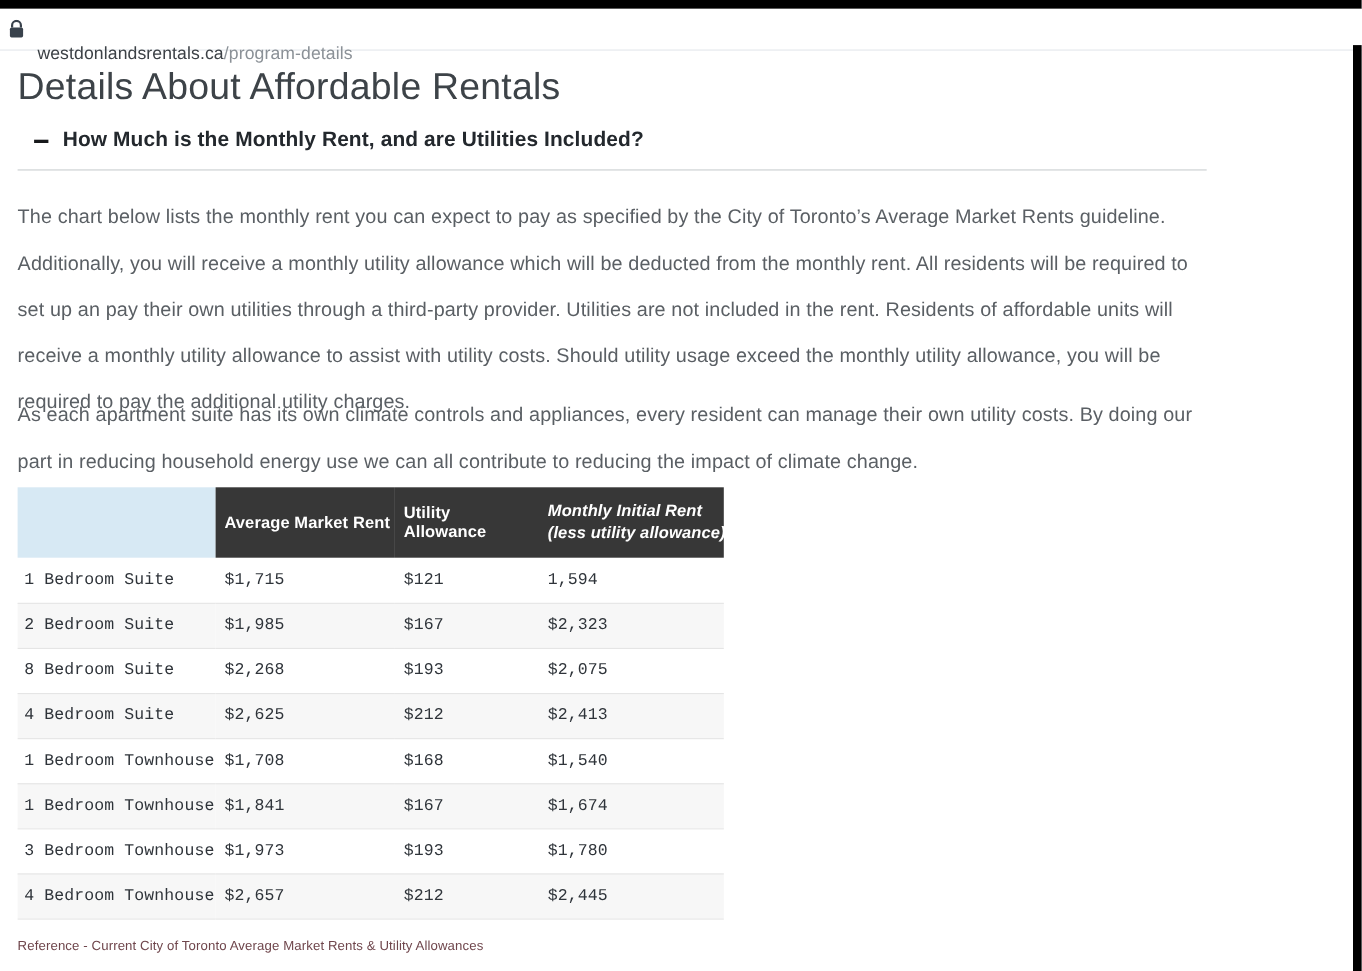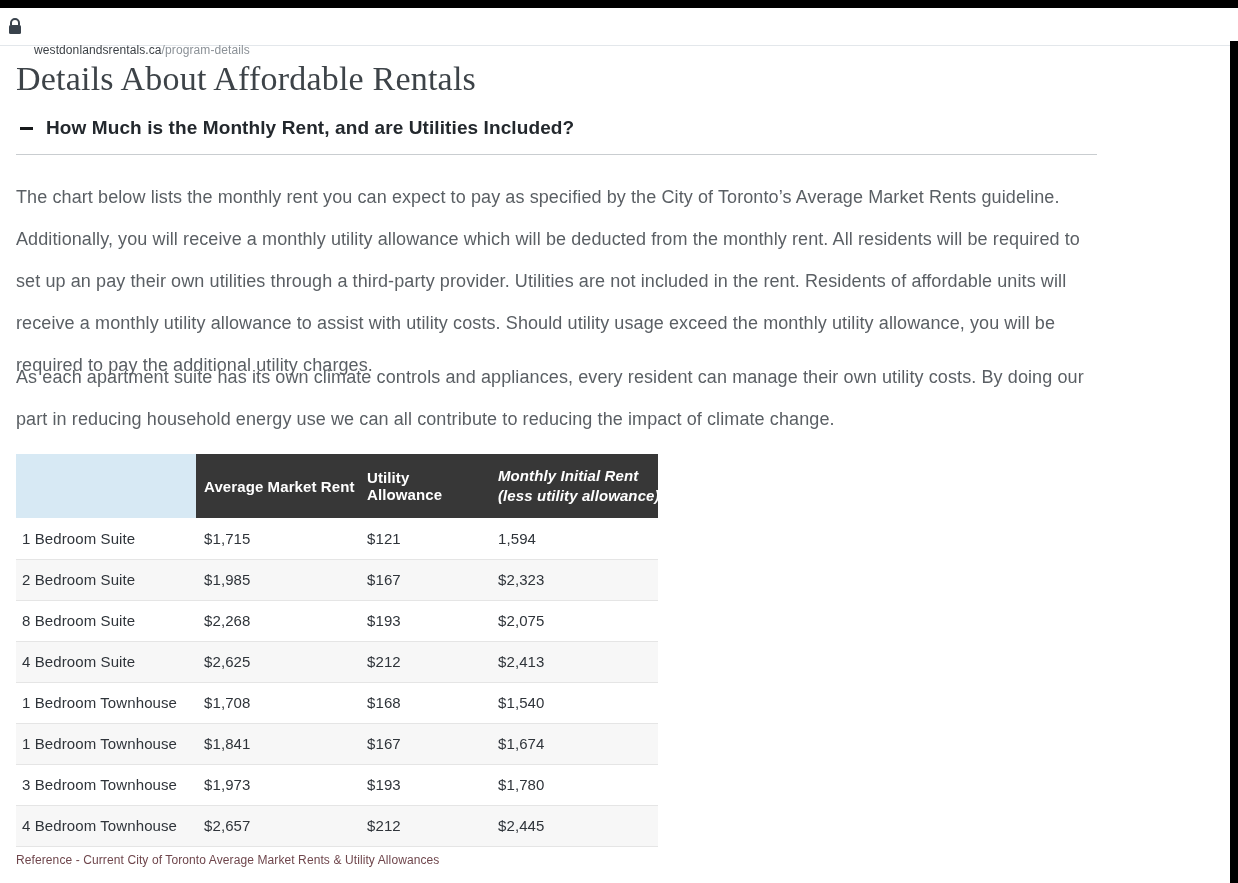--- a/index.html
+++ b/index.html
@@ -18,42 +18,42 @@
   }
   .address-bar {
     position: absolute; top: 8px; left: 0;
     width: 1238px; height: 38px;
     background: #ffffff;
     border-bottom: 1px solid #e3e7eb;
     display: flex; align-items: center;
   }
   .lock-wrap { width: 14px; height: 17px; margin-left: 8px; flex: 0 0 auto; }
   .url-text {
-    margin-left: 12px; font-size: 12px; letter-spacing: 0.1px;
+    margin-left: 12px; font-size: 16px; letter-spacing: 0.1px;
     color: #3c4146; white-space: nowrap; margin-top: 47px;
   }
   .url-path { color: #8b9197; }
   .right-black-bar {
     position: absolute; top: 41px; right: 0;
     width: 8px; height: 842px; background: #000000;
   }
 
   
   #content { position: absolute; left: 16px; top: 0; width: 1082px; }
 
   .page-title {
     position: absolute; top: 60px; left: 0;
-    font-family: Liberation Serif, serif;
+    font-family: Liberation Sans, sans-serif;
     font-size: 34px; font-weight: 500;
     color: #3d4348; letter-spacing: 0.2px;
     white-space: nowrap;
   }
 
   .section-heading {
-    position: absolute; top: 117px; left: 4px;
+    position: absolute; top: 117px; left: 15px;
     display: flex; align-items: center; cursor: pointer;
   }
   .collapse-dash {
     width: 13px; height: 3px; background: #17191b;
     margin-right: 13px; flex: 0 0 auto;
   }
   .section-heading-text {
     font-size: 19px; font-weight: 600; color: #23282d;
     letter-spacing: 0.1px; white-space: nowrap;
   }
@@ -67,37 +67,37 @@
   .para {
     position: absolute; left: 0; width: 1081px;
     font-size: 18px; line-height: 42px; color: #5a5f64;
     letter-spacing: 0.1px;
   }
   .para-1 { top: 176px; }
   .para-2 { top: 356px; }
 
   
   .rent-table {
-    position: absolute; top: 454px; left: 0;
+    position: absolute; top: 443px; left: 0;
     border-collapse: collapse; table-layout: fixed;
     width: 642px;
   }
   .rent-table thead th {
     background: #373737; color: #ffffff;
     font-size: 15px; font-weight: 700; text-align: left;
     vertical-align: middle; height: 64px;
     padding: 6px 4px 6px 8px; letter-spacing: 0.1px;
   }
   .rent-table thead th.blank-cell { background: #d7e9f4; }
   .hdr-line { white-space: nowrap; line-height: 20px; font-style: italic; }
   .rent-table tbody tr { height: 41px; border-bottom: 1px solid #e5e5e5; }
   .rent-table tbody tr:nth-child(even) { background: #f7f7f7; }
   .rent-table tbody td {
     font-size: 15px; color: #2f343a; letter-spacing: 0.1px;
-    padding: 0 4px 0 8px; vertical-align: middle; white-space: nowrap;
+    padding: 0 4px 0 8px; vertical-align: middle; white-space: nowrap; font-family: Liberation Mono, monospace;
   }
   .rent-table tbody td.unit-cell { padding-left: 6px; }
 
   .reference-link {
     position: absolute; top: 853px; left: 0;
     font-size: 12px; color: #6f464c; letter-spacing: 0.1px;
     text-decoration: none; white-space: nowrap; cursor: pointer;
   }
 </style>
 </head>

